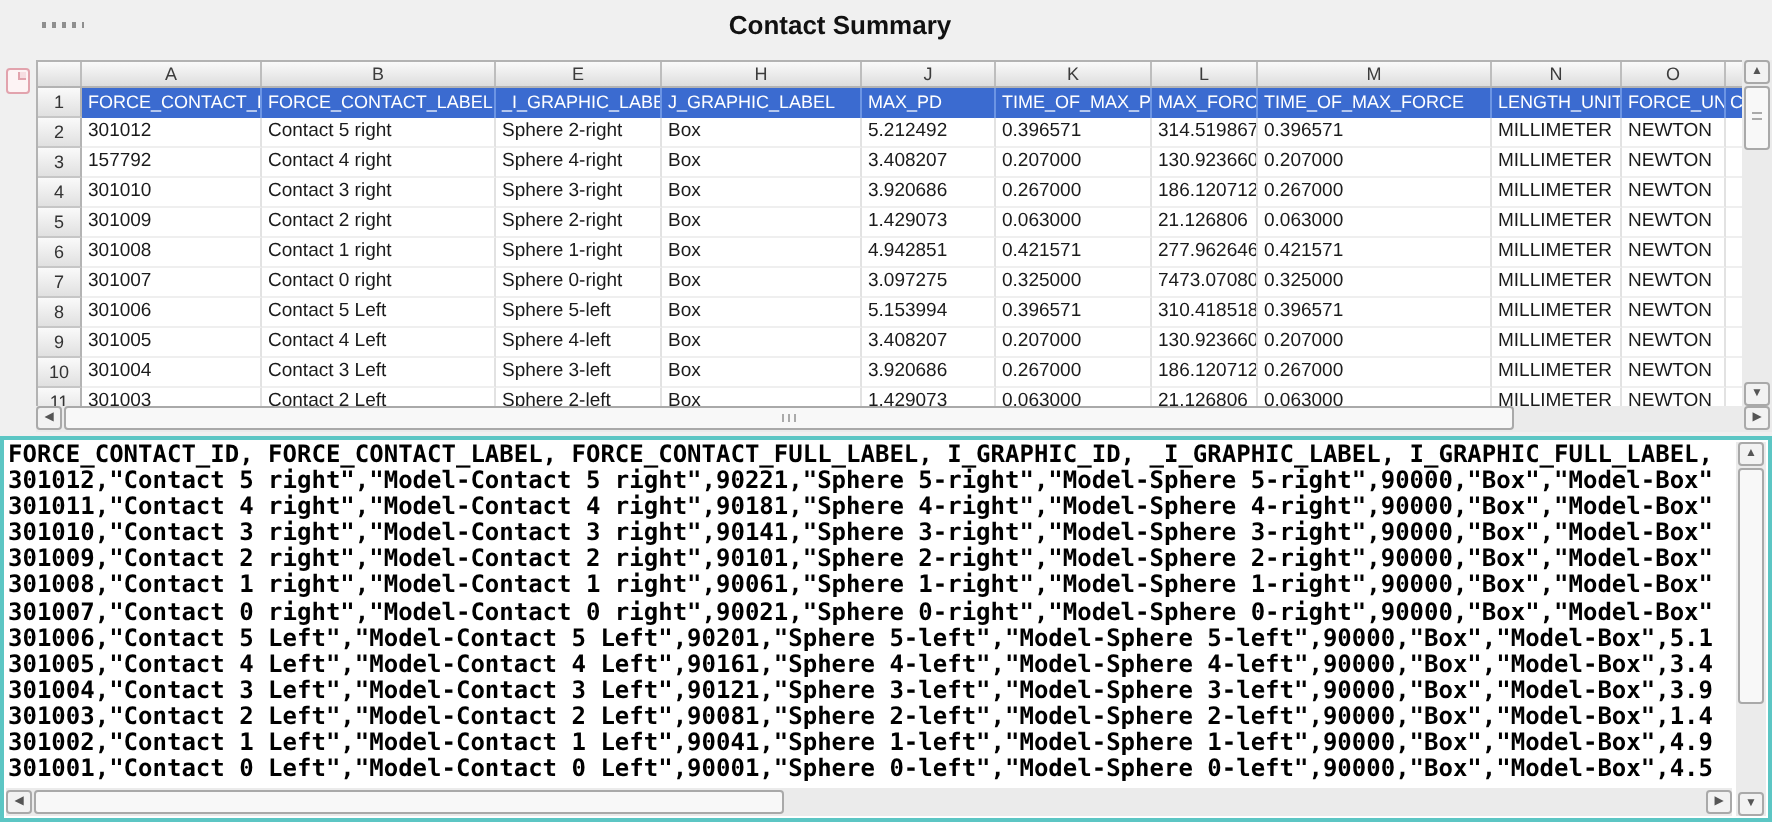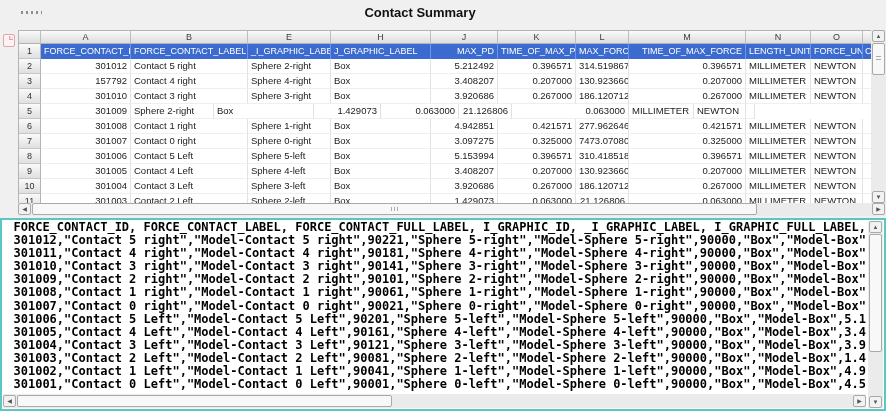--- a/index.html
+++ b/index.html
@@ -53,21 +53,21 @@
   .hrow .c { color:#fff; border-right:1px solid #6c95e4; font-size:9px; }
   .drow { height:15px; line-height:14px; background:#fff; }
   .drow .c { border-right:1px solid #e2e2e2; border-bottom:1px solid #efefef; font-size:9.5px; color:#1a1a1a; }
   .rn {
     flex:none; width:22px; font-size:9px; color:#333; text-align:center;
     background:linear-gradient(#fafafa,#e0e0e0);
     border-right:1px solid #b3b3b3; border-bottom:1px solid #c6c6c6;
   }
   .hrow .rn, .drow .rn { height:100%; }
   .c { flex:none; overflow:hidden; white-space:nowrap; padding:0 3px; }
-  .al { text-align:left; }  .ar { text-align:right; }
+  .al { text-align:left; }  .ar { }
   .w0{width:90px}.w1{width:117px}.w2{width:83px}.w3{width:100px}.w4{width:67px}
   .w5{width:78px}.w6{width:53px}.w7{width:117px}.w8{width:65px}.w9{width:52px}.wp{width:9px;padding:0 0 0 2px}
   .lcorner { flex:none; width:22px; border-right:1px solid #bdbdbd; }
   
   .sb-btn {
     position:absolute; background:#f2f2f2; border:1px solid #a9a9a9; border-radius:2px;
     color:#555; font-size:6px; text-align:center; line-height:11px; overflow:hidden;
   }
   .sb-thumb { position:absolute; background:#f8f8f8; border:1px solid #a9a9a9; border-radius:2px; }
   .vgrip { position:absolute; left:3px; right:3px; top:50%; margin-top:-3px; height:6px;
@@ -85,21 +85,21 @@
   .sheet-hsb .thumb{ left:14px; top:0; width:725px; height:12px; }
   .sheet-hsb .right{ right:1px; top:0; width:13px; height:12px; }
   
   .csv-pane {
     position:absolute; left:0; top:218px; width:886px; height:193px;
     background:#fff; border:2px solid #5cc6c4;
   }
   .csv-text {
     position:absolute; left:2px; top:1px; right:18px; bottom:16px; overflow:hidden;
     font-family:"DejaVu Sans Mono","Liberation Mono",monospace;
-    font-size:12px; line-height:13.1px; font-weight:bold; color:#000;text-align:right;
+    font-size:12px; line-height:13.1px; font-weight:bold; color:#000;
   }
   .csv-line { white-space:pre; height:13.1px; overflow:hidden; }
   .csv-vsb { position:absolute; right:1px; top:1px; width:15px; bottom:1px; background:#ebebeb; }
   .csv-vsb .up   { left:1px; top:0;    width:13px; height:12px; }
   .csv-vsb .thumb{ left:1px; top:13px; width:13px; height:118px; }
   .csv-vsb .down { left:1px; bottom:0; width:13px; height:12px; }
   .csv-hsb { position:absolute; left:1px; right:18px; bottom:1px; height:14px; background:#ebebeb; }
   .csv-hsb .left { left:0; top:1px; width:13px; height:12px; }
   .csv-hsb .thumb{ left:14px; top:1px; width:375px; height:12px; }
   .csv-hsb .right{ right:0; top:1px; width:13px; height:12px; }
@@ -191,20 +191,21 @@
     <div class="c w6 ar">186.120712</div>
     <div class="c w7 ar">0.267000</div>
     <div class="c w8 al">MILLIMETER</div>
     <div class="c w9 al">NEWTON</div>
     <div class="c wp"></div>
   </div>
 
   <div class="shrow drow">
     <div class="rn">5</div>
     <div class="c w0 ar">301009</div>
+    <div class="c w1 al">Contact 2 right</div>
     <div class="c w2 al">Sphere 2-right</div>
     <div class="c w3 al">Box</div>
     <div class="c w4 ar">1.429073</div>
     <div class="c w5 ar">0.063000</div>
     <div class="c w6 ar">21.126806</div>
     <div class="c w7 ar">0.063000</div>
     <div class="c w8 al">MILLIMETER</div>
     <div class="c w9 al">NEWTON</div>
     <div class="c wp"></div>
   </div>

